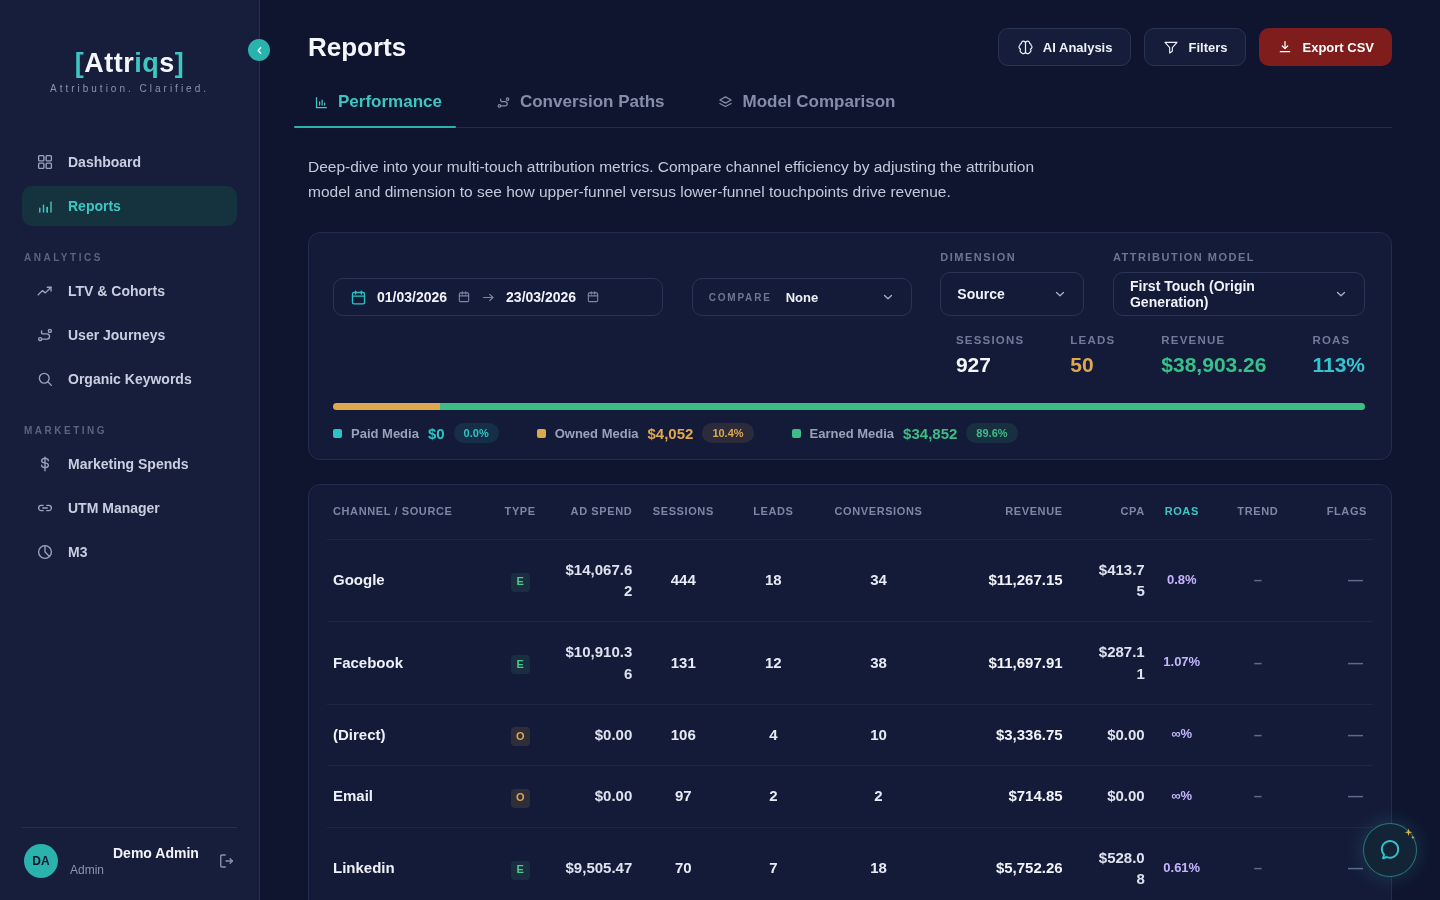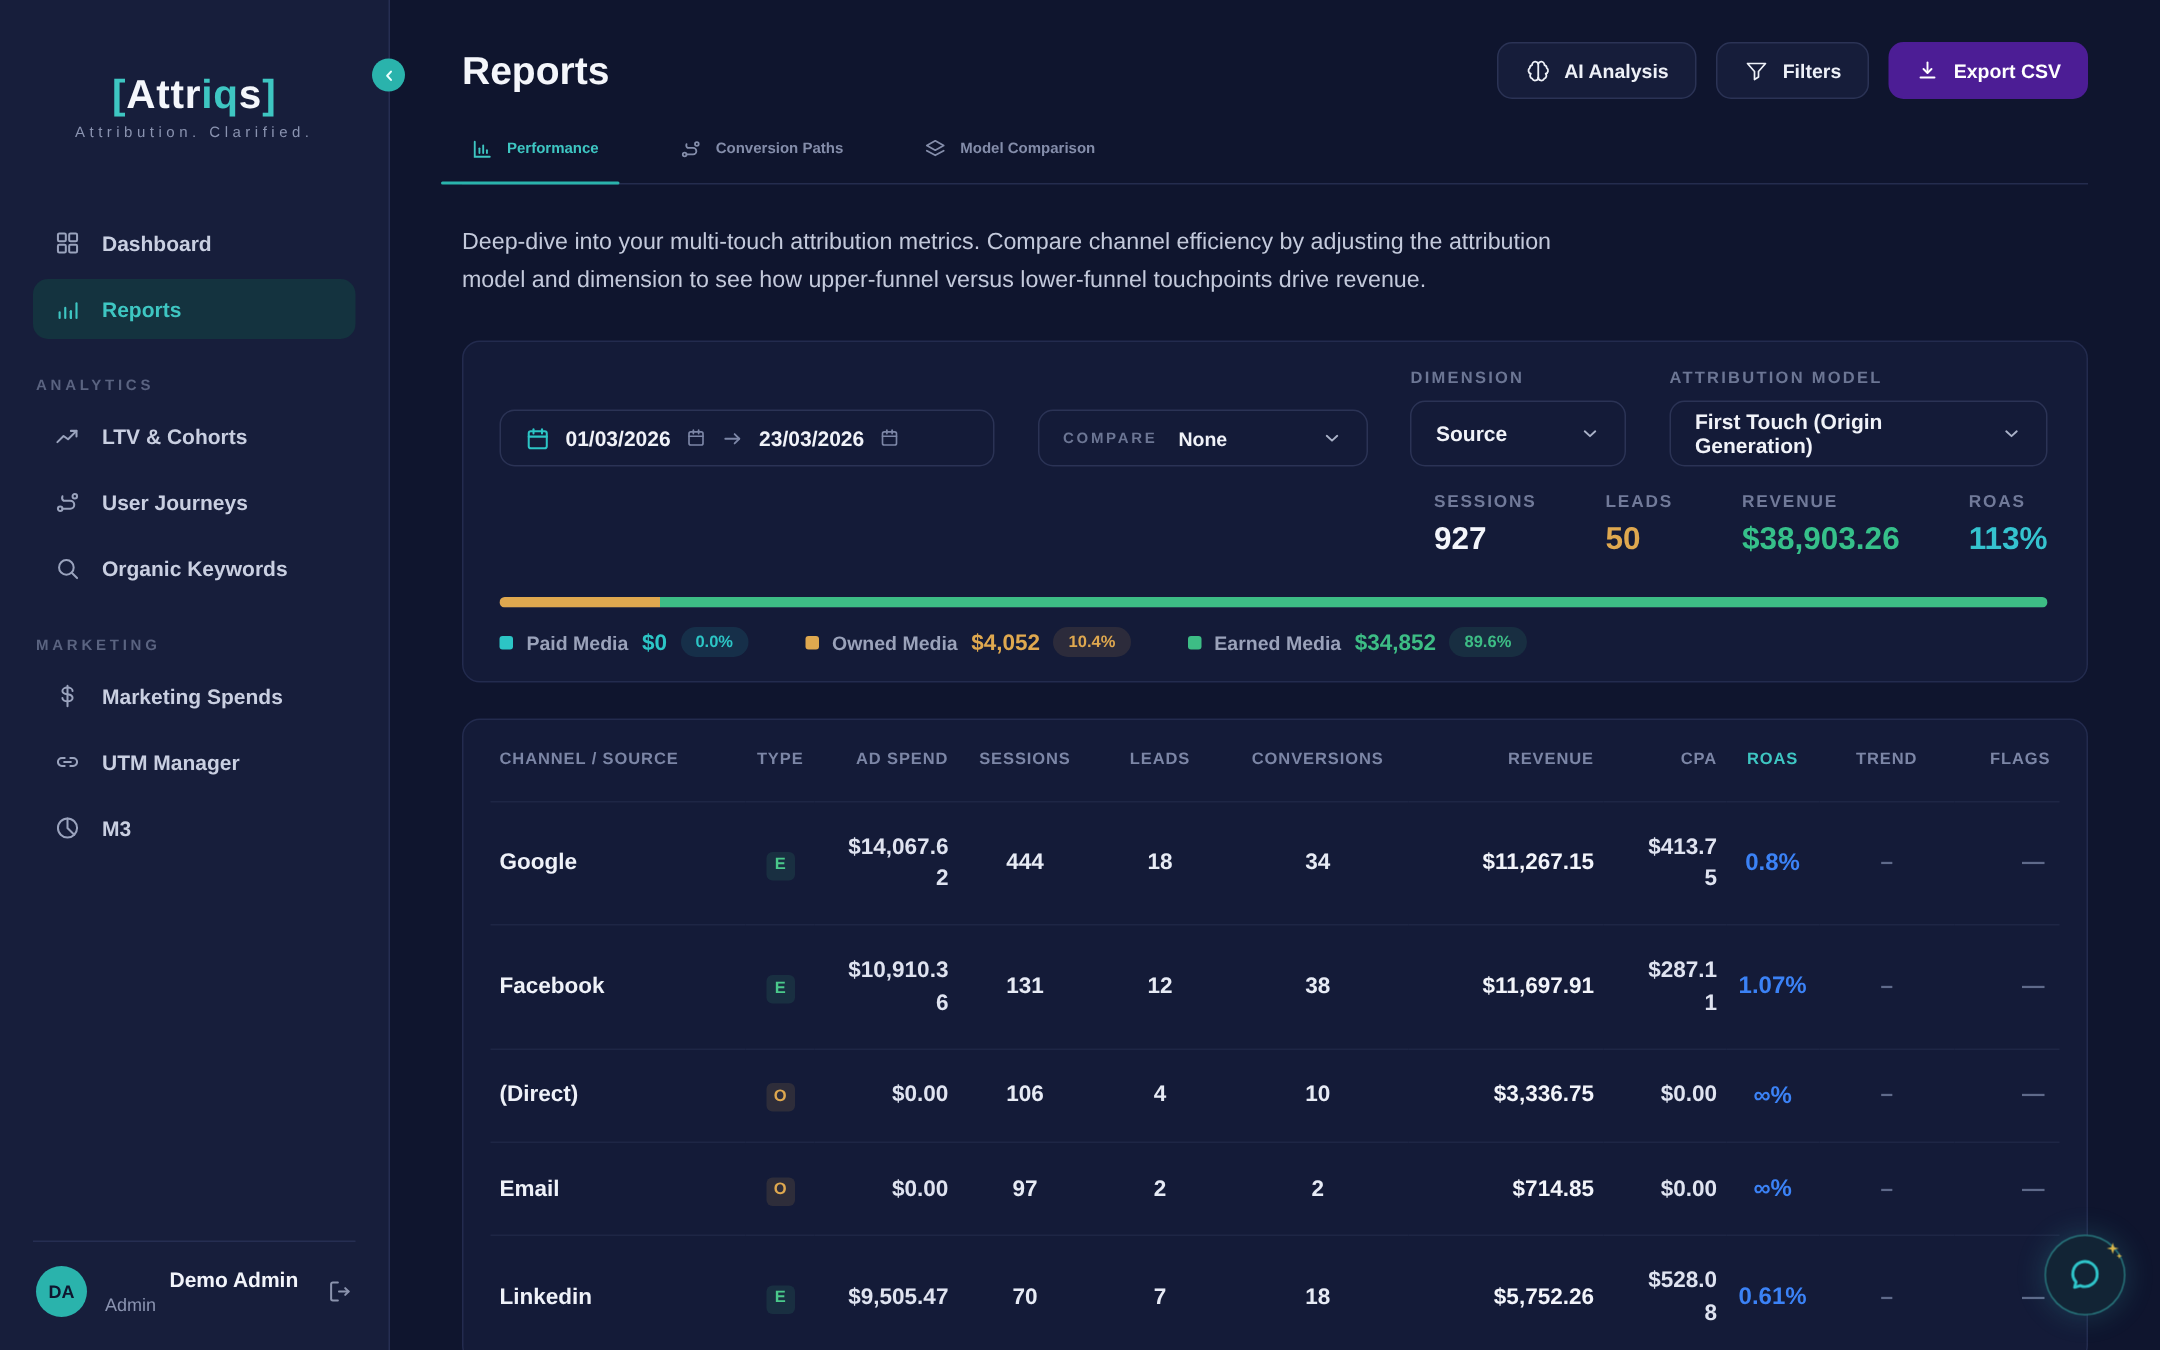--- a/index.html
+++ b/index.html
@@ -57,26 +57,26 @@
   .main { flex:1; padding:0 48px; position:relative; }
   .topbar { display:flex; align-items:center; justify-content:space-between; margin-top:28px; }
   .page-title { font-size:26px; font-weight:700; color:#f4f6fb; }
   .actions { display:flex; gap:13px; }
   .btn {
     display:flex; align-items:center; gap:9px; height:38px; padding:0 18px;
     border-radius:10px; font-size:13px; font-weight:700; cursor:pointer;
     background:#161d3a; border:1px solid #2b3355; color:#eef1f8;
     font-family:inherit;
   }
-  .btn-primary { background:#4c1d95; border:none; color:#ffffff; }
+  .btn-primary { background:#7f1d1d; border:none; color:#ffffff; }
 
   .tabs { display:flex; gap:42px; margin-top:26px; border-bottom:1px solid #242c4e; }
   .tab {
     display:flex; align-items:center; gap:9px; padding:0 6px 15px 6px;
-    font-size:10px; font-weight:700; color:#848daa; cursor:pointer; position:relative;
+    font-size:17px; font-weight:700; color:#848daa; cursor:pointer; position:relative;
   }
   .tab.active { color:#3ec6c2; }
   .tab.active::after {
     content:""; position:absolute; left:-14px; right:-8px; bottom:-1px;
     height:2px; background:#2ab3ac; border-radius:2px;
   }
   .desc {
     margin-top:26px; font-size:15.5px; line-height:25px; color:#c3c9db;
     max-width:770px; font-weight:500;
   }
@@ -156,21 +156,21 @@
   td.channel { font-size:15px; font-weight:700; color:#eef1f8; }
   .type-badge {
     display:inline-flex; align-items:center; justify-content:center;
     width:19px; height:19px; border-radius:4px; font-size:11px; font-weight:700;
   }
   .type-badge[data-type="E"] { color:#4ac98b; background:rgba(61,189,133,.13); }
   .type-badge[data-type="O"] { color:#dfa84f; background:rgba(223,168,79,.13); }
   .num-narrow { display:inline-block; max-width:70px; word-break:break-all; text-align:right; color:#dfe3f0; font-weight:600; }
   .cpa-narrow { max-width:50px; color:#dfe3f0; }
   td.revenue { font-weight:700; color:#f2f4fa; }
-  td.roas { color:#3b82f6; font-weight:700; font-size:16px; }
+  td.roas { color:#c4b5fd; font-weight:700; font-size:13px; }
   td.dash { color:#5f6a8a; font-weight:600; }
   td.flags { padding-right:10px; }
 
   
   .chat-fab {
     position:fixed; right:23px; bottom:23px; width:54px; height:54px;
     border-radius:50%; background:#122435; border:1px solid rgba(62,198,194,.5);
     box-shadow:0 0 20px rgba(62,198,194,.22); cursor:pointer;
     display:flex; align-items:center; justify-content:center;
   }

